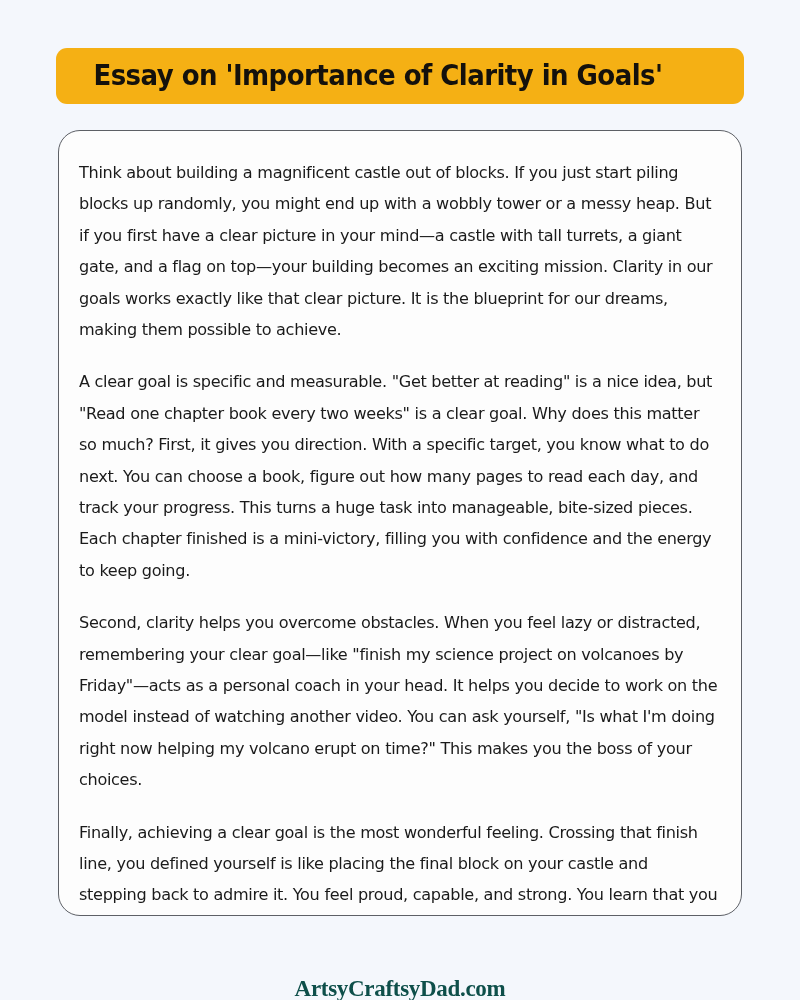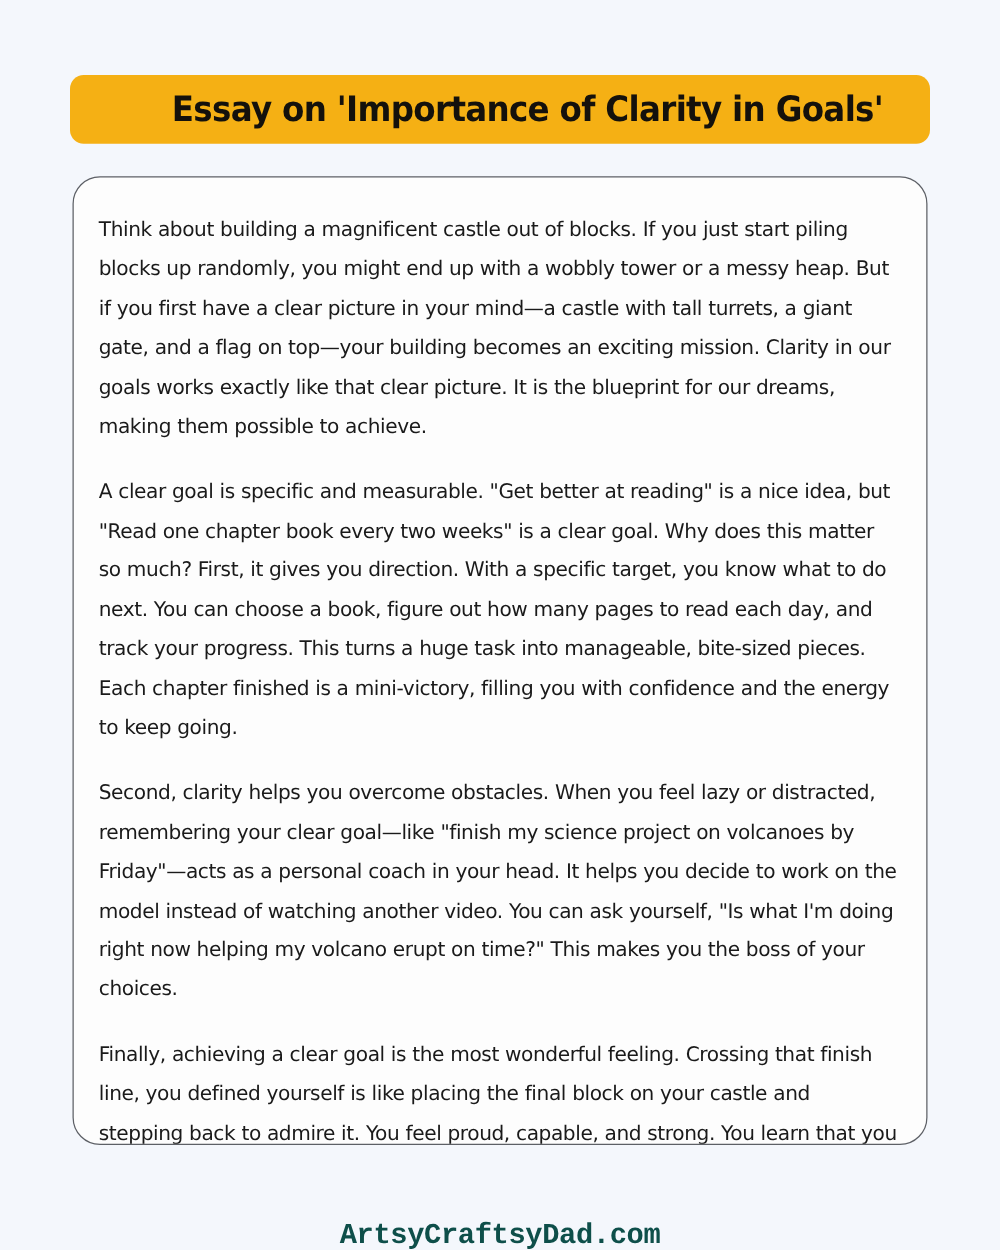--- a/index.html
+++ b/index.html
@@ -21,28 +21,28 @@
     width: 800px;
     height: 1000px;
     background: #f4f7fc;
     display: flex;
     flex-direction: column;
     align-items: center;
   }
 
   
   .title-banner {
-    margin-top: 60px;
+    margin-top: 48px;
     width: 688px;
     height: 57px;
     background: #f5b014;
     border-radius: 11px;
     display: flex;
     align-items: center;
-    justify-content: flex-end;
+    justify-content: flex-start;
     padding: 0 16px;
   }
   .title-text {
     font-family: "DejaVu Sans", sans-serif;
     font-weight: bold;
     font-size: 28px;
     letter-spacing: -0.6px;
     color: #14110c;
     white-space: nowrap;
     line-height: 1;
@@ -78,21 +78,21 @@
     margin-bottom: 0;
   }
 
   
   .footer {
     margin-top: 18px;
     width: 100%;
     text-align: center;
   }
   .footer-brand {
-    font-family: Liberation Mono, monospace;
+    font-family: Liberation Serif, serif;
     font-weight: bold;
     font-size: 23px;
     color: #0e4f4a;
     letter-spacing: -0.3px;
     line-height: 1;
     margin-top: 43px;
   }
 </style>
 </head>
 <body>

